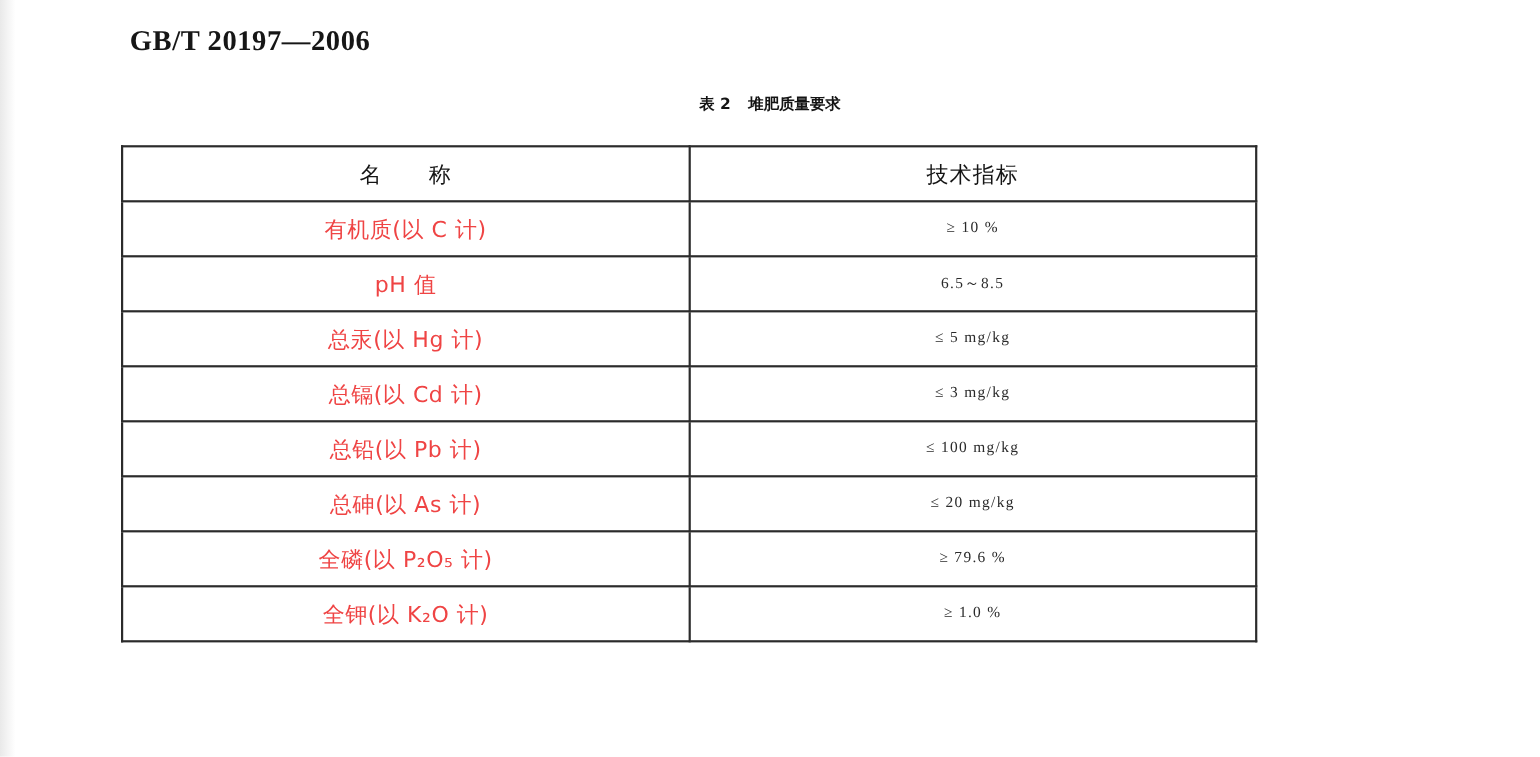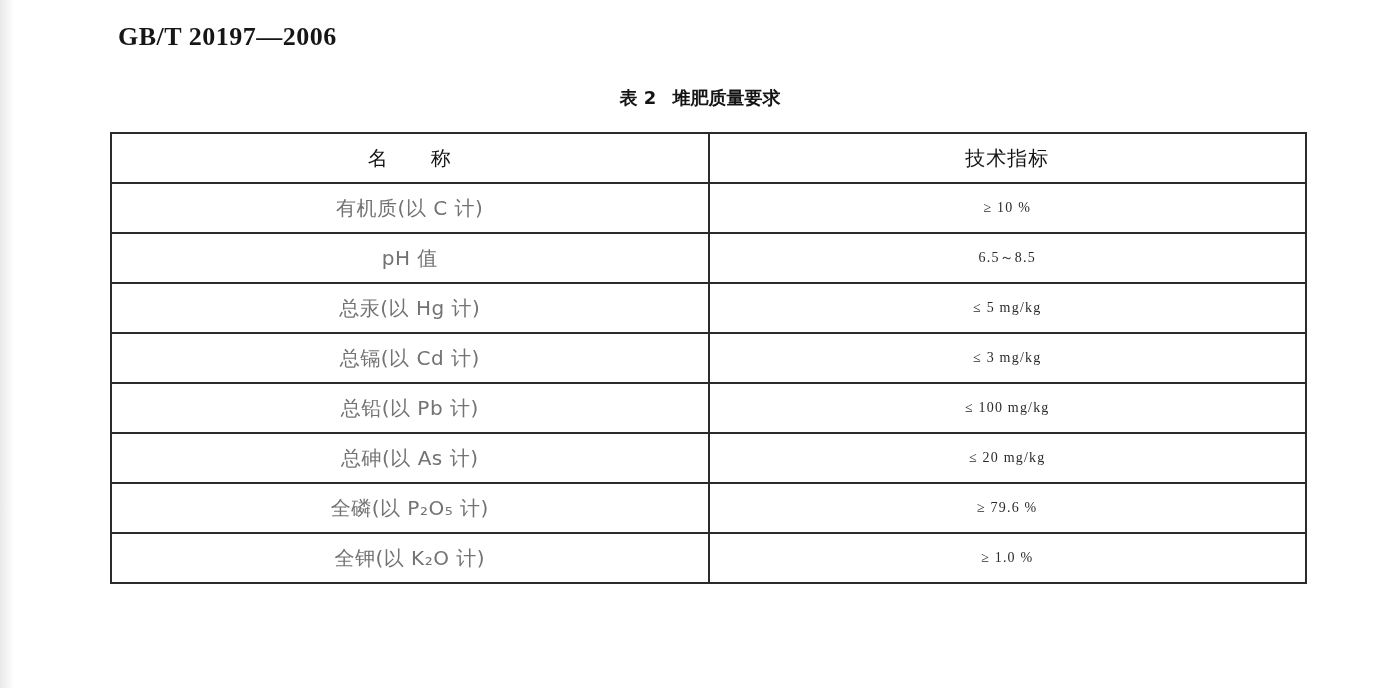--- a/index.html
+++ b/index.html
@@ -38,32 +38,32 @@
   }
 
   .table-caption {
     position: absolute;
     left: 0;
     top: 86px;
     width: 1400px;
     text-align: center;
     font-family: "DejaVu Sans", sans-serif;
     font-weight: bold;
-    font-size: 18px;
+    font-size: 14px;
     color: #141414;
   }
   .table-caption .cap-num {
     margin-right: 16px;
   }
 
   .table-wrap {
     position: absolute;
     left: 110px;
     top: 132px;
-    width: 1197px;
+    width: 1033px;
   }
 
   table.spec-table {
     border-collapse: collapse;
     width: 100%;
     table-layout: fixed;
   }
   table.spec-table td, table.spec-table th {
     border: 2px solid #2b2b2b;
     height: 48px;
@@ -78,21 +78,21 @@
   .hdr-name, .hdr-val {
     font-family: "DejaVu Sans", sans-serif;
     font-size: 20px;
     color: #151515;
     letter-spacing: 1px;
   }
 
   .cell-name {
     font-family: "DejaVu Sans", sans-serif;
     font-size: 20px;
-    color: #737373;
+    color: #ef4444;
     letter-spacing: 0.5px;
   }
   .cell-val {
     font-family: "Liberation Serif", serif;
     font-size: 14px;
     color: #2a2a2a;
     letter-spacing: 1.2px;
   }
 
   .bottom-fragment {

